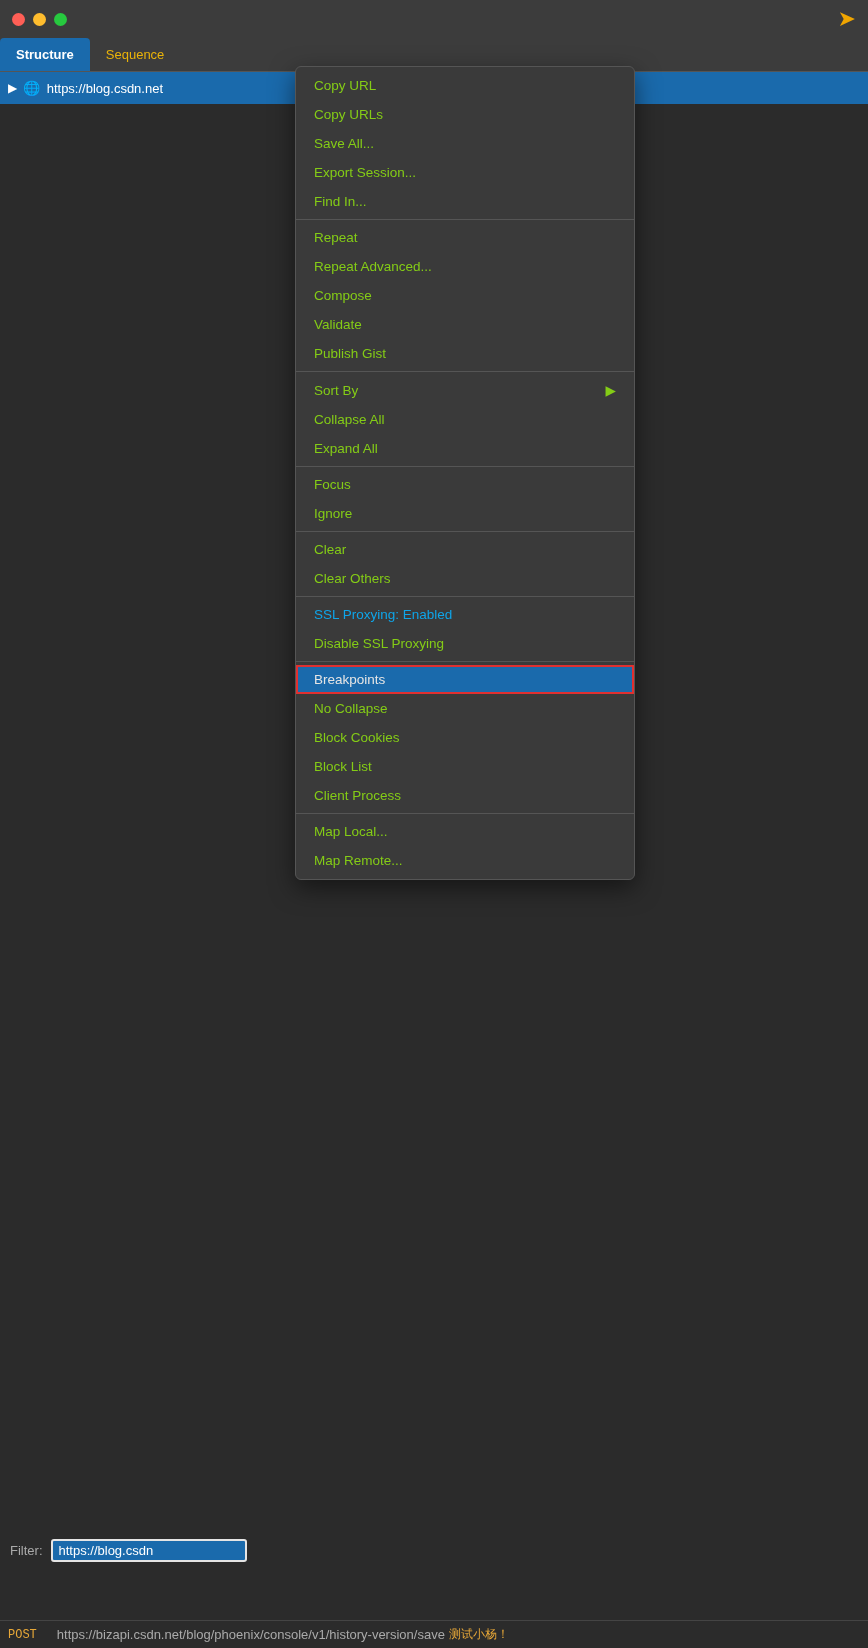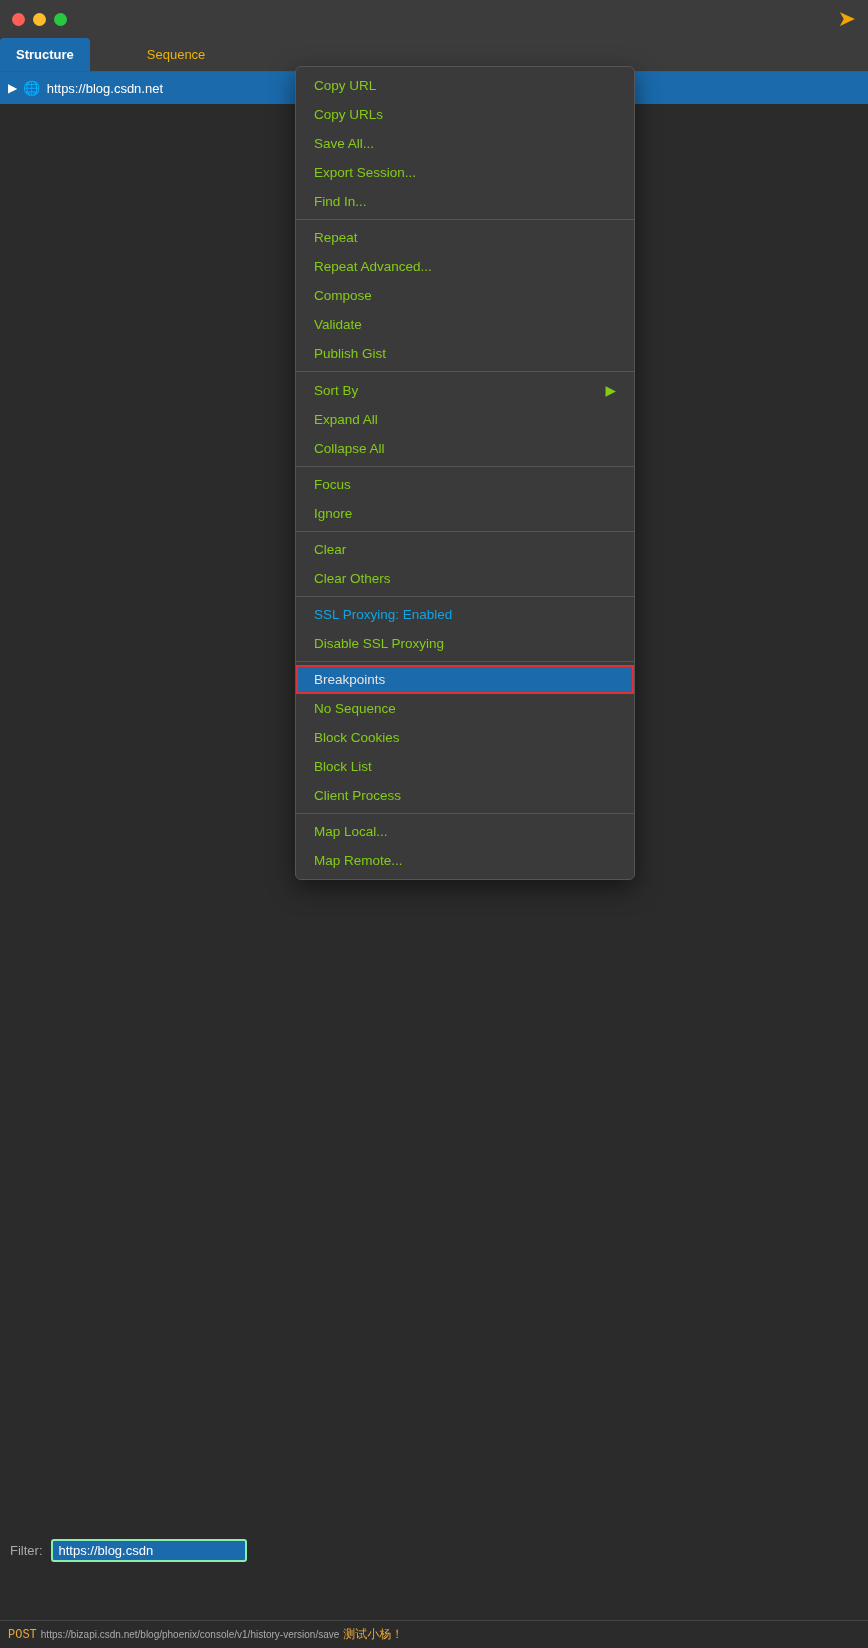--- a/index.html
+++ b/index.html
@@ -45,21 +45,20 @@
       font-size: 22px;
     }
 
     
     .tab-bar {
       display: flex;
       background: #3c3c3c;
       border-bottom: 1px solid #555;
       height: 34px;
       align-items: center;
-      gap: 41px;
     }
 
     .tab {
       padding: 6px 16px;
       cursor: pointer;
       font-size: 13px;
       color: #eab308;
       border-radius: 4px 4px 0 0;
       height: 100%;
       display: flex;
@@ -158,21 +157,21 @@
       gap: 8px;
     }
 
     .filter-label {
       color: #aaa;
       font-size: 13px;
       white-space: nowrap;
     }
 
     .filter-input-wrapper {
-      border: 2px solid #86efac;
+      border: 2px solid #e5e5e5;
       border-radius: 3px;
       padding: 2px 6px;
       background: #1a6aac;
       display: inline-flex;
       align-items: center;
     }
 
     .filter-input {
       background: transparent;
       border: none;
@@ -197,21 +196,22 @@
     }
 
     .status-method {
       color: #e8a838;
       font-size: 12px;
       font-family: Liberation Mono, monospace;
     }
 
     .status-url {
       color: #aaa;
-      font-size: 10px;
+      font-size: 13px;
+      margin-left: 16px;
     }
 
     .status-text {
       color: #e8a838;
       font-size: 12px;
     }
   </style>
 </head>
 <body>
 
@@ -249,42 +249,42 @@
   <div class="menu-item">Compose</div>
   <div class="menu-item">Validate</div>
   <div class="menu-item">Publish Gist</div>
 
   <div class="menu-separator"></div>
 
   <div class="menu-item has-submenu">
     <span>Sort By</span>
     <span>▶</span>
   </div>
+  <div class="menu-item">Collapse All</div>
   <div class="menu-item">Expand All</div>
-  <div class="menu-item">Collapse All</div>
 
   <div class="menu-separator"></div>
 
   <div class="menu-item">Focus</div>
   <div class="menu-item">Ignore</div>
 
   <div class="menu-separator"></div>
 
   <div class="menu-item">Clear</div>
   <div class="menu-item">Clear Others</div>
 
   <div class="menu-separator"></div>
 
   <div class="menu-item disabled">SSL Proxying: Enabled</div>
   <div class="menu-item">Disable SSL Proxying</div>
 
   <div class="menu-separator"></div>
 
   <div class="menu-item highlighted-outlined">Breakpoints</div>
-  <div class="menu-item">No Sequence</div>
+  <div class="menu-item">No Collapse</div>
   <div class="menu-item">Block Cookies</div>
   <div class="menu-item">Block List</div>
   <div class="menu-item">Client Process</div>
 
   <div class="menu-separator"></div>
 
   <div class="menu-item">Map Local...</div>
   <div class="menu-item">Map Remote...</div>
 </div>
 

